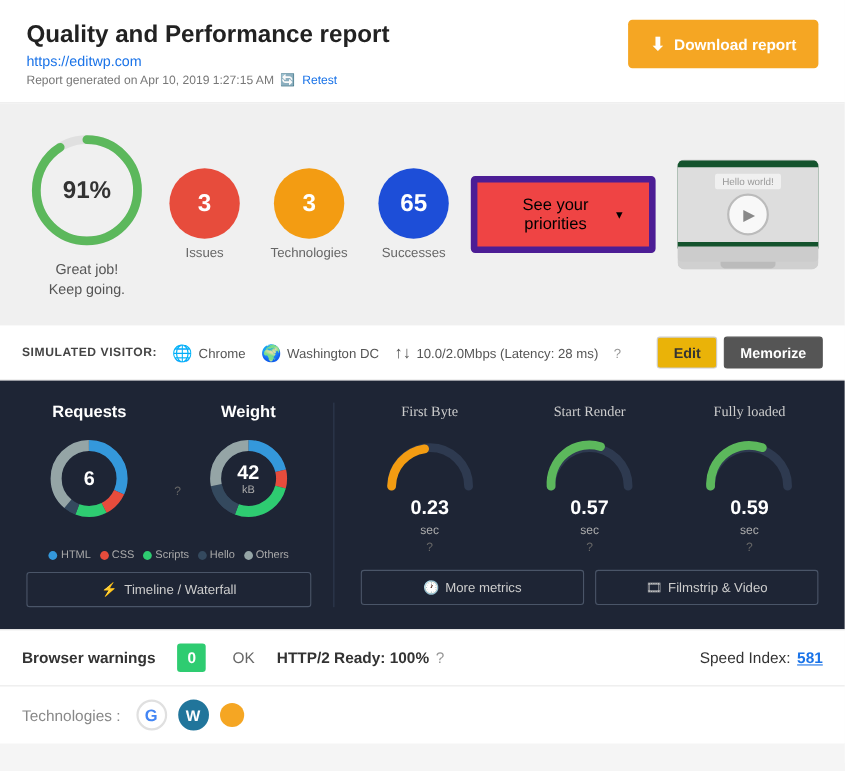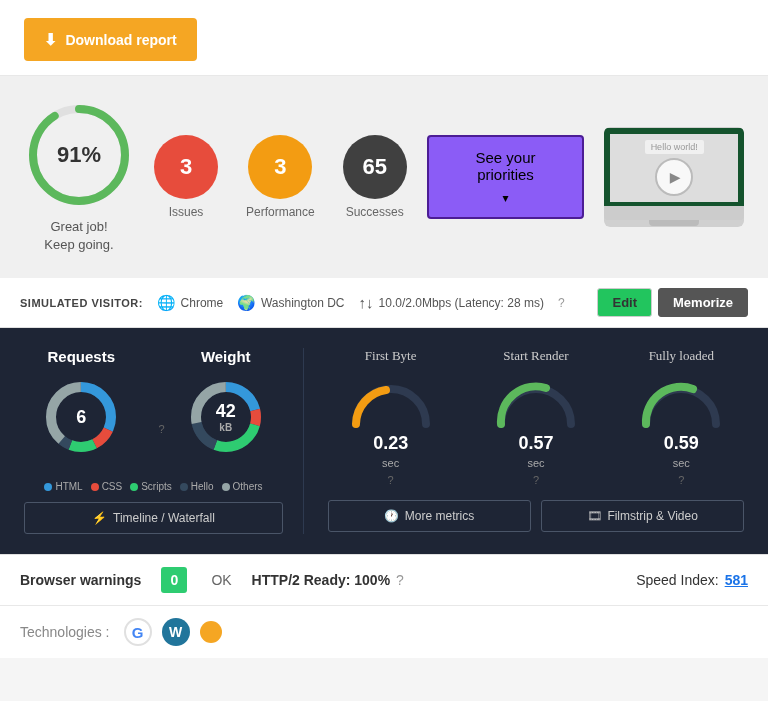--- a/index.html
+++ b/index.html
@@ -22,62 +22,62 @@
     .score-circle { position: relative; width: 110px; height: 110px; }
     .score-circle svg { transform: rotate(-90deg); }
     .score-text { position: absolute; top: 50%; left: 50%; transform: translate(-50%, -50%); font-size: 22px; font-weight: 700; color: #333; }
     .score-label { margin-top: 8px; font-size: 13px; color: #555; line-height: 1.4; }
 
     .metrics-circles { display: flex; gap: 28px; align-items: flex-end; }
     .metric-item { text-align: center; }
     .metric-circle { width: 64px; height: 64px; border-radius: 50%; display: flex; align-items: center; justify-content: center; font-size: 22px; font-weight: 700; color: #fff; margin: 0 auto 6px; }
     .metric-circle.red { background: #e74c3c; }
     .metric-circle.orange { background: #f39c12; }
-    .metric-circle.gray { background: #404040; }
+    .metric-circle.gray { background: #1d4ed8; }
     .metric-label { font-size: 12px; color: #666; }
 
-    .priorities-btn { border: 2px solid #4c1d95; background: #8b5cf6; padding: 12px 24px; border-radius: 4px; font-size: 15px; font-weight: 500; cursor: pointer; display: flex; align-items: center; gap: 8px; flex-direction: column; }
+    .priorities-btn { border: 6px solid #4c1d95; background: #ef4444; padding: 12px 24px; border-radius: 4px; font-size: 15px; font-weight: 500; cursor: pointer; display: flex; align-items: center; gap: 8px; }
     .priorities-btn .chevron { font-size: 12px; }
 
     .video-thumb { width: 160px; height: 100px; background: #e8e8e8; border-radius: 6px; display: flex; align-items: center; justify-content: center; position: relative; overflow: hidden; }
     .video-thumb-inner { background: #d0d0d0; border-radius: 6px; width: 100%; height: 100%; display: flex; align-items: center; justify-content: center; flex-direction: column; }
     .play-btn { width: 38px; height: 38px; border-radius: 50%; border: 2px solid #bbb; background: rgba(255,255,255,0.8); display: flex; align-items: center; justify-content: center; }
     .play-btn::after { content: '▶'; font-size: 14px; color: #888; margin-left: 2px; }
     .video-screen { background: #ddd; width: 140px; height: 80px; border-radius: 4px 4px 0 0; border: 6px solid #14532d; display: flex; align-items: center; justify-content: center; flex-direction: column; gap: 4px; }
     .video-screen-content { font-size: 9px; color: #999; background: #f0f0f0; padding: 2px 6px; border-radius: 2px; }
     .video-base { width: 100%; height: 14px; background: #ccc; border-radius: 0 0 4px 4px; margin-top: -2px; }
     .laptop-stand { width: 50px; height: 6px; background: #bbb; border-radius: 0 0 4px 4px; margin: 0 auto; }
 
     
     .visitor-bar { background: #fff; border-bottom: 1px solid #e0e0e0; padding: 10px 20px; display: flex; align-items: center; gap: 14px; font-size: 12px; color: #555; }
     .visitor-label { font-weight: 700; font-size: 11px; letter-spacing: 0.5px; color: #444; }
     .visitor-item { display: flex; align-items: center; gap: 5px; }
     .globe-icon, .chrome-icon, .speed-icon { font-size: 15px; }
     .visitor-actions { margin-left: auto; display: flex; gap: 6px; }
     .edit-btn, .memorize-btn { padding: 6px 14px; border-radius: 3px; font-size: 13px; font-weight: 600; cursor: pointer; border: 1px solid #ccc; }
-    .edit-btn { background: #22c55e; color: #333; }
+    .edit-btn { background: #eab308; color: #333; }
     .memorize-btn { background: #555; color: #fff; border-color: #555; }
     .help-icon { color: #999; cursor: pointer; }
 
     
     .perf-section { background: #1e2535; color: #fff; padding: 20px 24px; }
     .perf-grid { display: grid; grid-template-columns: 280px 1fr; gap: 0; }
     .perf-left { border-right: 1px solid #2e3a50; padding-right: 20px; }
     .perf-right { padding-left: 24px; }
 
     .perf-row { display: flex; gap: 30px; margin-bottom: 16px; }
     .perf-col { flex: 1; }
     .perf-col-title { font-size: 15px; font-weight: 600; color: #fff; margin-bottom: 12px; text-align: center; }
 
     
     .donut-wrap { position: relative; width: 80px; height: 80px; margin: 0 auto 8px; }
     .donut-wrap svg { }
     .donut-center { position: absolute; top: 50%; left: 50%; transform: translate(-50%, -50%); text-align: center; }
     .donut-center .value { font-size: 18px; font-weight: 700; color: #fff; }
-    .donut-center .unit { font-size: 10px; color: #aaa; font-weight: bold; }
+    .donut-center .unit { font-size: 10px; color: #aaa; }
 
     .legend { display: flex; gap: 8px; flex-wrap: wrap; font-size: 10px; color: #aaa; justify-content: center; margin-top: 6px; }
     .legend-item { display: flex; align-items: center; gap: 3px; }
     .legend-dot { width: 8px; height: 8px; border-radius: 50%; }
 
     .timeline-btn { border: 1px solid #4a5568; background: transparent; color: #ccc; padding: 8px 16px; border-radius: 3px; font-size: 12px; cursor: pointer; width: 100%; margin-top: 10px; display: flex; align-items: center; justify-content: center; gap: 6px; }
 
     
     .perf-metrics { display: flex; gap: 20px; justify-content: space-around; }
     .perf-metric { text-align: center; }
@@ -110,20 +110,29 @@
     .tech-g { background: #fff; border: 2px solid #e0e0e0; color: #4285f4; font-size: 15px; }
     .tech-wp { background: #21759b; color: #fff; font-size: 14px; }
     .tech-yellow { background: #f5a623; width: 22px; height: 22px; border-radius: 50%; }
   </style>
 </head>
 <body>
 
 <div class="page-wrapper">
 
   <div class="header">
+    <div class="header-left">
+      <h1>Quality and Performance report</h1>
+      <a class="site-link" href="#">https://editwp.com</a>
+      <div class="report-meta">
+        <span>Report generated on Apr 10, 2019 1:27:15 AM</span>
+        <span style="color:#1a73e8;">🔄</span>
+        <a class="retest-link" href="#">Retest</a>
+      </div>
+    </div>
     <button class="download-btn">
       <span class="arrow-icon">⬇</span>
       <span>Download report</span>
     </button>
   </div>
 
   <div class="summary-section">
 
     <div class="score-circle-wrap">
       <div class="score-circle">
@@ -139,21 +148,21 @@
       </div>
     </div>
 
     <div class="metrics-circles">
       <div class="metric-item">
         <div class="metric-circle red">3</div>
         <div class="metric-label">Issues</div>
       </div>
       <div class="metric-item">
         <div class="metric-circle orange">3</div>
-        <div class="metric-label">Performance</div>
+        <div class="metric-label">Technologies</div>
       </div>
       <div class="metric-item">
         <div class="metric-circle gray">65</div>
         <div class="metric-label">Successes</div>
       </div>
     </div>
 
     <button class="priorities-btn">
       <span>See your priorities</span>
       <span class="chevron">▾</span>

